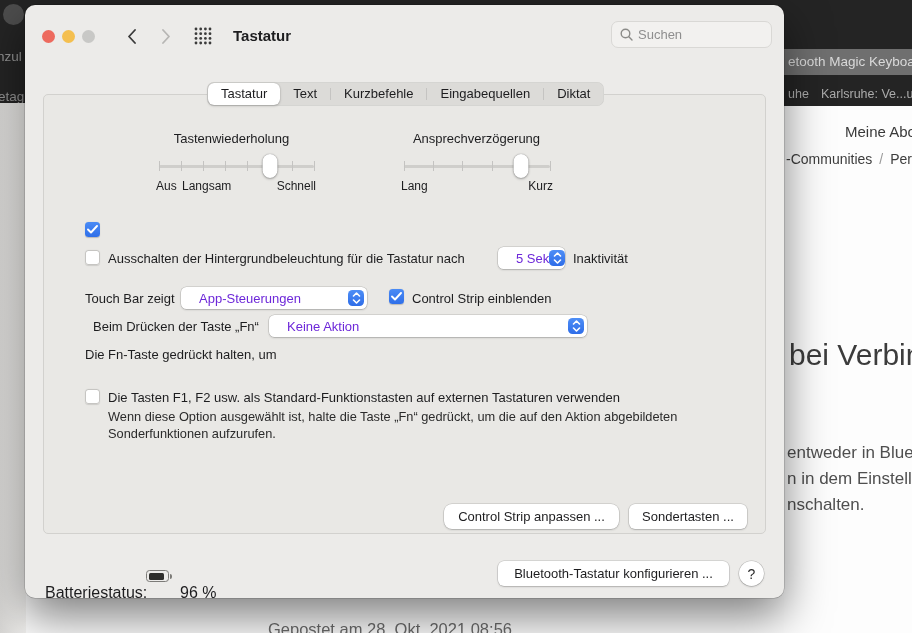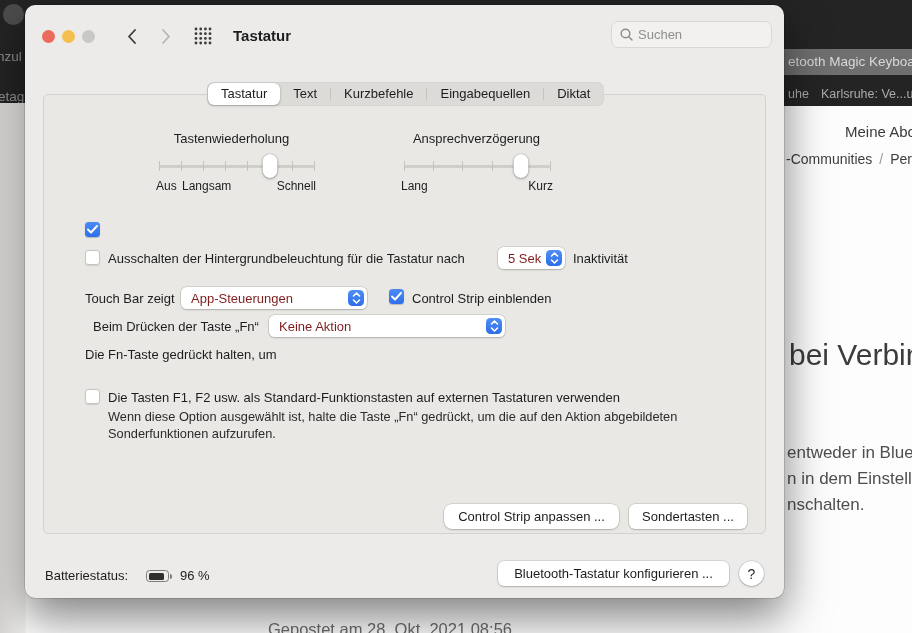--- a/index.html
+++ b/index.html
@@ -79,32 +79,32 @@
 
   .cb { position:absolute; width:15px; height:15px; border-radius:3.5px; background:#ffffff;
         box-shadow:inset 0 0 0 1px #c6c5c2, 0 0.5px 1px rgba(0,0,0,.12); }
   .cb.checked { background:linear-gradient(#4a8bf5,#2f6fe9); box-shadow:0 0.5px 1px rgba(0,0,0,.2); }
   .cb.checked svg { position:absolute; left:2px; top:3px; }
   .lbl { position:absolute; font-size:13px; color:#1d1d1f; white-space:nowrap; }
 
   .popup { position:absolute; height:22px; background:#ffffff; border-radius:5.5px;
            box-shadow:0 0 0 0.5px rgba(0,0,0,.18), 0 1px 2px rgba(0,0,0,.18);
            display:flex; align-items:center; }
-  .popup .pv { font-size:13px; color:#7f1d1d; padding-left:10px; white-space:nowrap; flex:1; }
+  .popup .pv { font-size:13px; color:#6d28d9; padding-left:18px; white-space:nowrap; flex:1; }
   .stepper { width:16px; height:16px; margin-right:3px; border-radius:4.5px;
              background:linear-gradient(#4e8ef6,#2e6de8);
              display:flex; align-items:center; justify-content:center; flex:0 0 16px; }
   .desc { position:absolute; left:64px; top:314px; font-size:12.8px; line-height:16.5px; color:#2b2b2b; white-space:nowrap; }
 
   .btn { position:absolute; height:25px; background:#ffffff; border:none; border-radius:6px;
          font-family:"Liberation Sans",sans-serif; font-size:13px; color:#1d1d1f;
          box-shadow:0 0 0 0.5px rgba(0,0,0,.18), 0 1px 2px rgba(0,0,0,.18); white-space:nowrap; }
 
   
-  .foot-lbl { position:absolute; font-size:13px; color:#1d1d1f; white-space:nowrap; }
+  .foot-lbl { position:absolute; font-size:16px; color:#1d1d1f; white-space:nowrap;margin-top:16px; }
   .battery { position:absolute; left:121px; top:565px; width:23px; height:12px;
              border:1px solid #7c7b78; border-radius:3.5px; padding:1.5px; }
   .battery .fill { width:86%; height:100%; background:#2e2e2c; border-radius:1.5px; }
   .battery .nub { position:absolute; right:-4px; top:3px; width:2.5px; height:5px; background:#7c7b78; border-radius:0 2px 2px 0; }
   .help-btn { position:absolute; left:714px; top:556px; width:25px; height:25px; border-radius:50%;
               background:#ffffff; border:none; font-size:14px; color:#2b2b2b;
               font-family:"Liberation Sans",sans-serif;
               box-shadow:0 0 0 0.5px rgba(0,0,0,.2), 0 1px 2px rgba(0,0,0,.18); }
 </style>
 </head>
@@ -244,21 +244,21 @@
       </span>
     </div>
     <div class="cb checked" style="left:345px; top:194px;">
       <svg width="11" height="9" viewBox="0 0 11 9">
           <polyline points="1,4.5 4,7.5 10,1" fill="none" stroke="#ffffff" stroke-width="1.9" stroke-linecap="round" stroke-linejoin="round"></polyline>
         </svg>
     </div>
     <div class="lbl" style="left:368px; top:196px;">Control Strip einblenden</div>
 
     <div class="lbl" style="left:49px; top:224px;">Beim Drücken der Taste „Fn“</div>
-    <div class="popup" style="left:225px; top:220px; width:236px;">
+    <div class="popup" style="left:225px; top:220px; width:318px;">
       <span class="pv">Keine Aktion</span>
       <span class="stepper">
         <svg width="9" height="12" viewBox="0 0 9 12">
             <polyline points="1.5,4 4.5,1 7.5,4" fill="none" stroke="#fff" stroke-width="1.6" stroke-linecap="round" stroke-linejoin="round"></polyline>
             <polyline points="1.5,8 4.5,11 7.5,8" fill="none" stroke="#fff" stroke-width="1.6" stroke-linecap="round" stroke-linejoin="round"></polyline>
           </svg>
       </span>
     </div>
 
     <div class="lbl" style="left:41px; top:252px;">Die Fn-Taste gedrückt halten, um</div>

